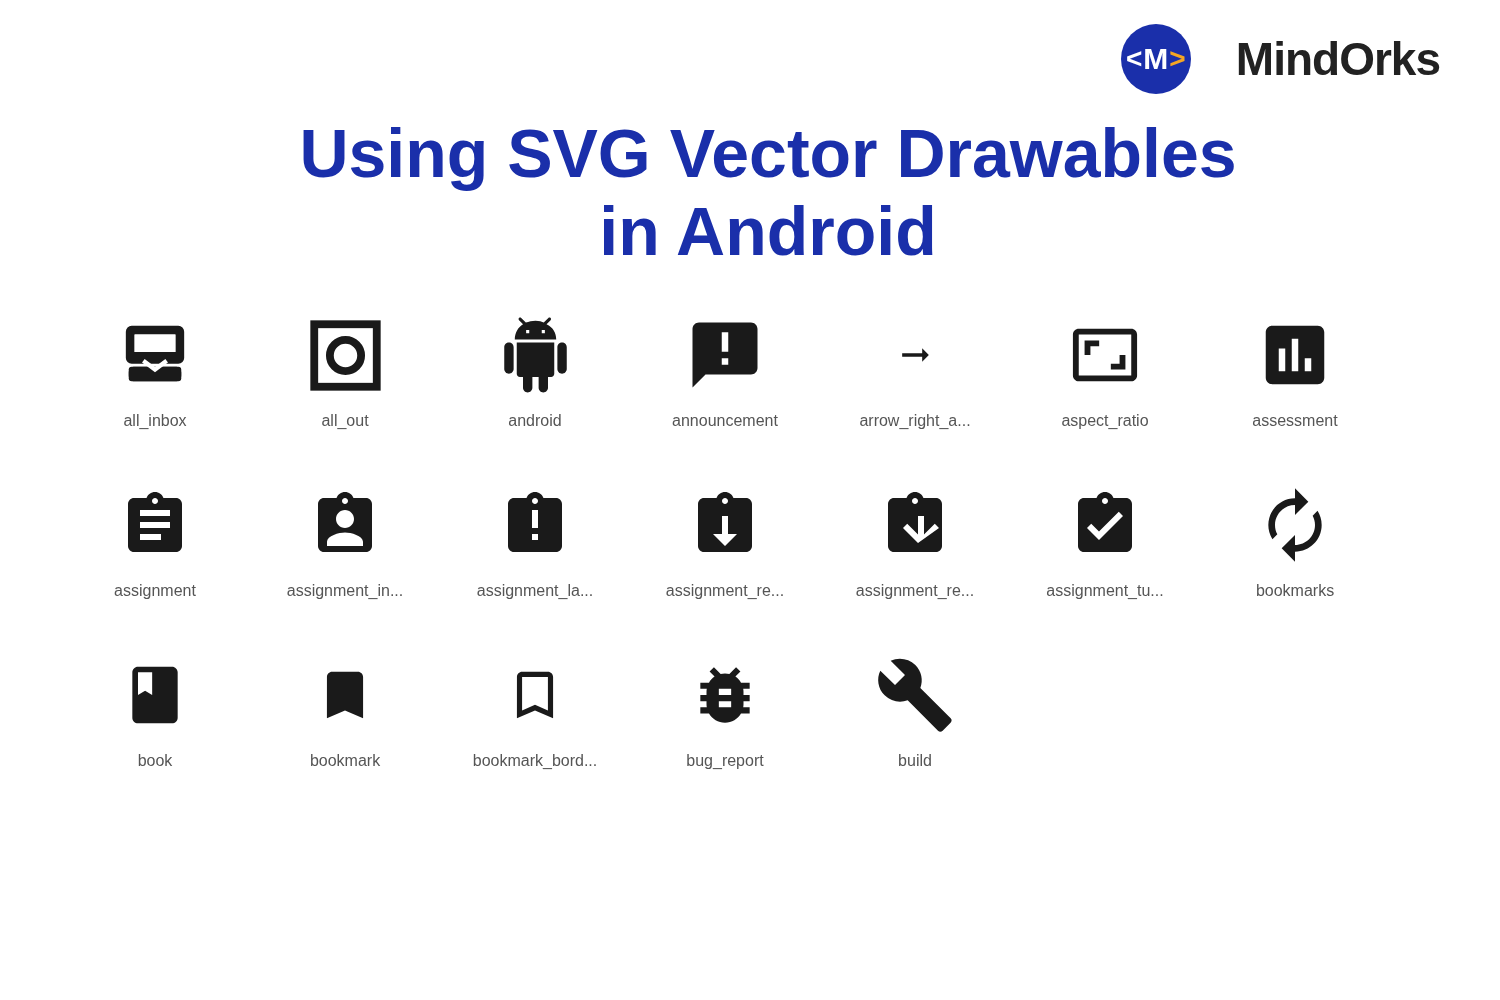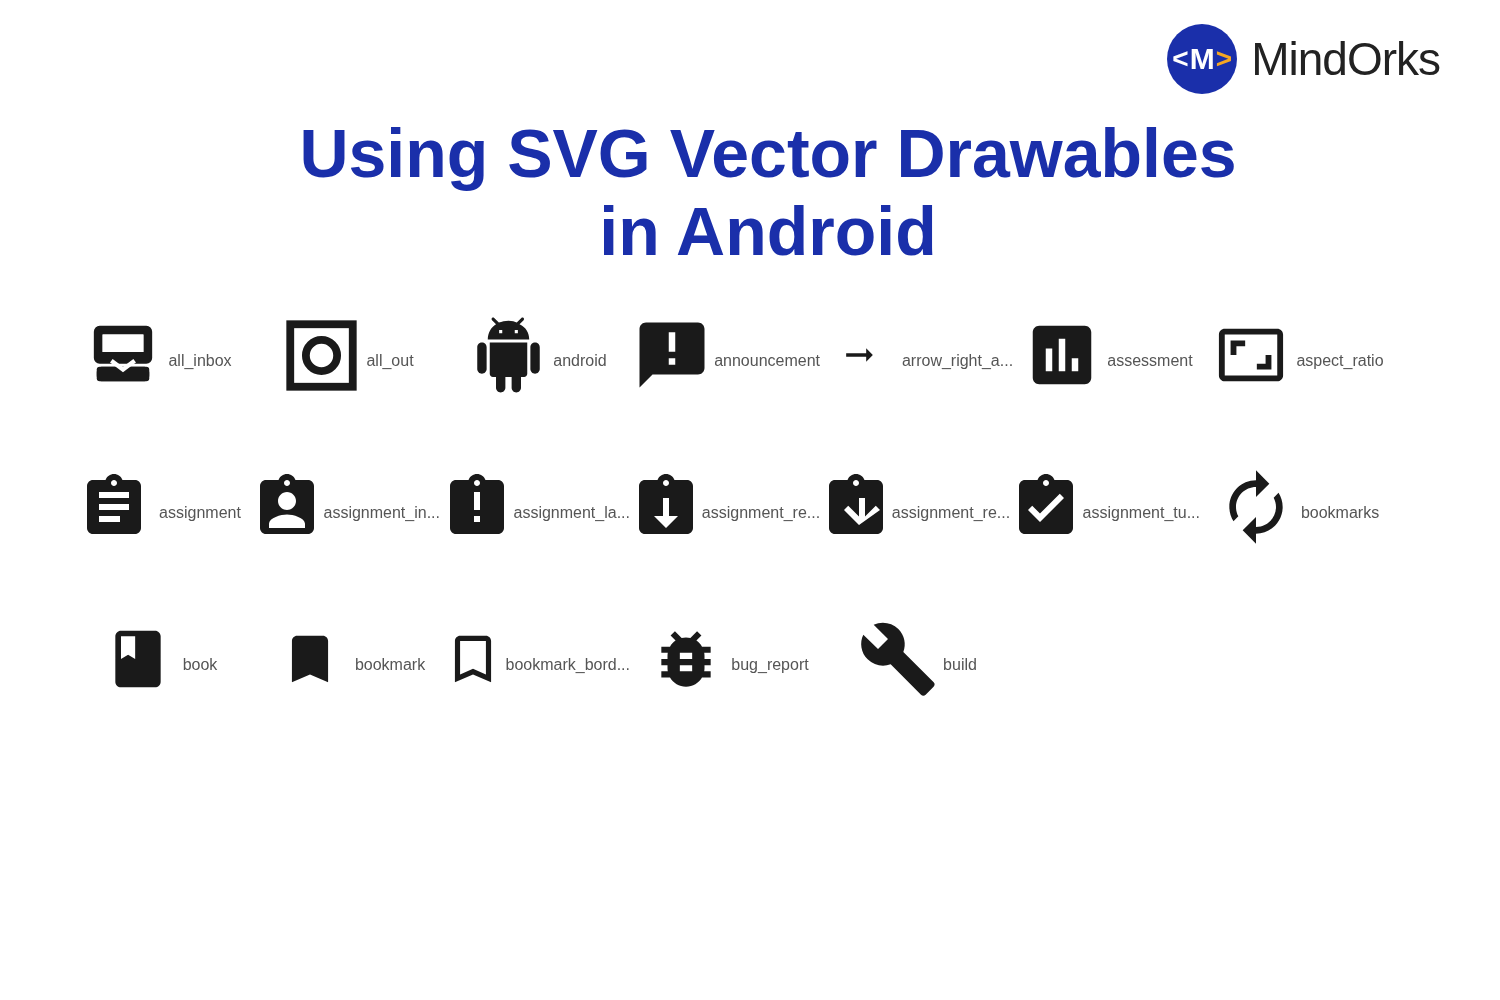--- a/index.html
+++ b/index.html
@@ -24,23 +24,24 @@
       background: #1a2faa;
       border-radius: 50%;
       display: flex;
       align-items: center;
       justify-content: center;
       margin-right: 14px;
       flex-shrink: 0;
     }
     .logo-text {
       font-size: 46px;
-      font-weight: 400;
+      font-weight: 700;
       color: #555555;
       letter-spacing: -1px;
+      margin-left: 31px;
     }
     .logo-text span {
       color: #222222;
     }
 
     
     .title-section {
       text-align: center;
       padding: 10px 0 40px 0;
     }
@@ -58,25 +59,24 @@
     }
     .icon-row {
       display: flex;
       align-items: flex-start;
       justify-content: flex-start;
       margin-bottom: 50px;
       gap: 0;
     }
     .icon-item {
       display: flex;
-      flex-direction: row;
+      flex-direction: column;
       align-items: center;
       width: 190px;
       flex-shrink: 0;
-      justify-content: center;
     }
     .icon-svg-container {
       width: 90px;
       height: 90px;
       display: flex;
       align-items: center;
       justify-content: center;
       margin-bottom: 12px;
     }
     .icon-label {
@@ -195,36 +195,36 @@
       <div class="icon-svg-container">
         <svg width="85" height="40" viewBox="0 0 24 24" class="icon-shape">
           <path d="M16.01 11H4v2h12.01v3L20 12l-3.99-4z"></path>
         </svg>
       </div>
       <div class="icon-label">arrow_right_a...</div>
     </div>
 
     <div class="icon-item">
       <div class="icon-svg-container">
+        <svg width="80" height="70" viewBox="0 0 24 24" class="icon-shape">
+          <path d="M19 12h-2v3h-3v2h5v-5zM7 9h3V7H5v5h2V9zm14-6H3c-1.1 0-2 .9-2 2v14c0 1.1.9 2 2 2h18c1.1 0 2-.9 2-2V5c0-1.1-.9-2-2-2zm0 16.01H3V4.99h18v14.02z"></path>
+        </svg>
+      </div>
+      <div class="icon-label">aspect_ratio</div>
+    </div>
+
+    <div class="icon-item">
+      <div class="icon-svg-container">
         <svg width="78" height="78" viewBox="0 0 24 24" class="icon-shape">
           <path d="M19 3H5c-1.1 0-2 .9-2 2v14c0 1.1.9 2 2 2h14c1.1 0 2-.9 2-2V5c0-1.1-.9-2-2-2zM9 17H7v-7h2v7zm4 0h-2V7h2v10zm4 0h-2v-4h2v4z"></path>
         </svg>
       </div>
       <div class="icon-label">assessment</div>
     </div>
 
-    <div class="icon-item">
-      <div class="icon-svg-container">
-        <svg width="80" height="70" viewBox="0 0 24 24" class="icon-shape">
-          <path d="M19 12h-2v3h-3v2h5v-5zM7 9h3V7H5v5h2V9zm14-6H3c-1.1 0-2 .9-2 2v14c0 1.1.9 2 2 2h18c1.1 0 2-.9 2-2V5c0-1.1-.9-2-2-2zm0 16.01H3V4.99h18v14.02z"></path>
-        </svg>
-      </div>
-      <div class="icon-label">aspect_ratio</div>
-    </div>
-
   </div>
 
   <div class="icon-row">
 
     <div class="icon-item">
       <div class="icon-svg-container">
         <svg width="72" height="80" viewBox="0 0 24 24" class="icon-shape">
           <path d="M19 3h-4.18C14.4 1.84 13.3 1 12 1c-1.3 0-2.4.84-2.82 2H5c-1.1 0-2 .9-2 2v14c0 1.1.9 2 2 2h14c1.1 0 2-.9 2-2V5c0-1.1-.9-2-2-2zm-7 0c.55 0 1 .45 1 1s-.45 1-1 1-1-.45-1-1 .45-1 1-1zm2 14H7v-2h7v2zm3-4H7v-2h10v2zm0-4H7V7h10v2z"></path>
         </svg>
       </div>

